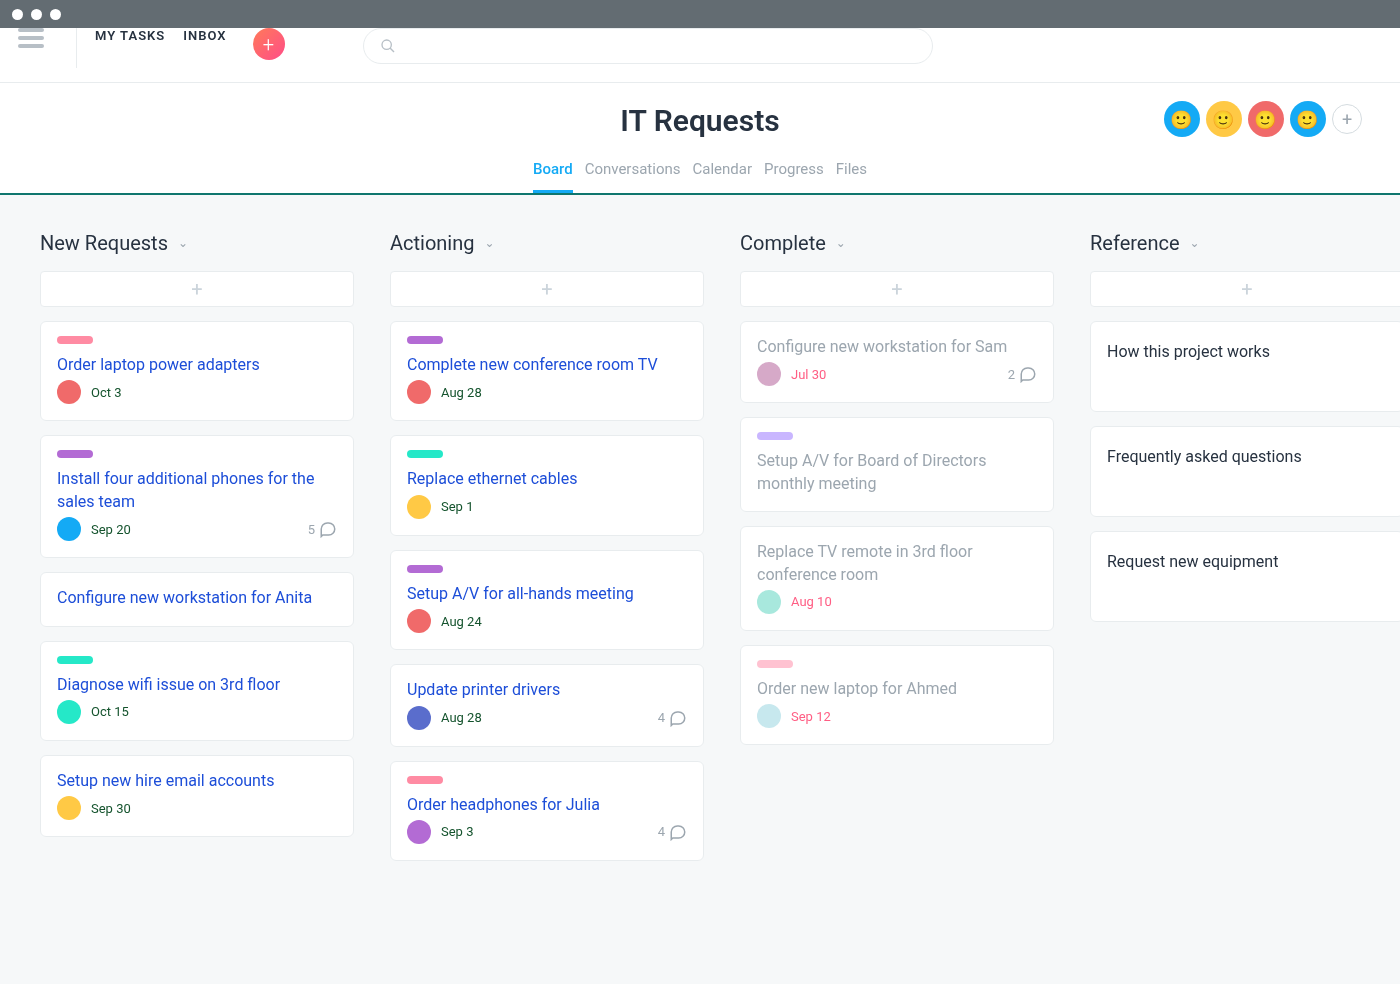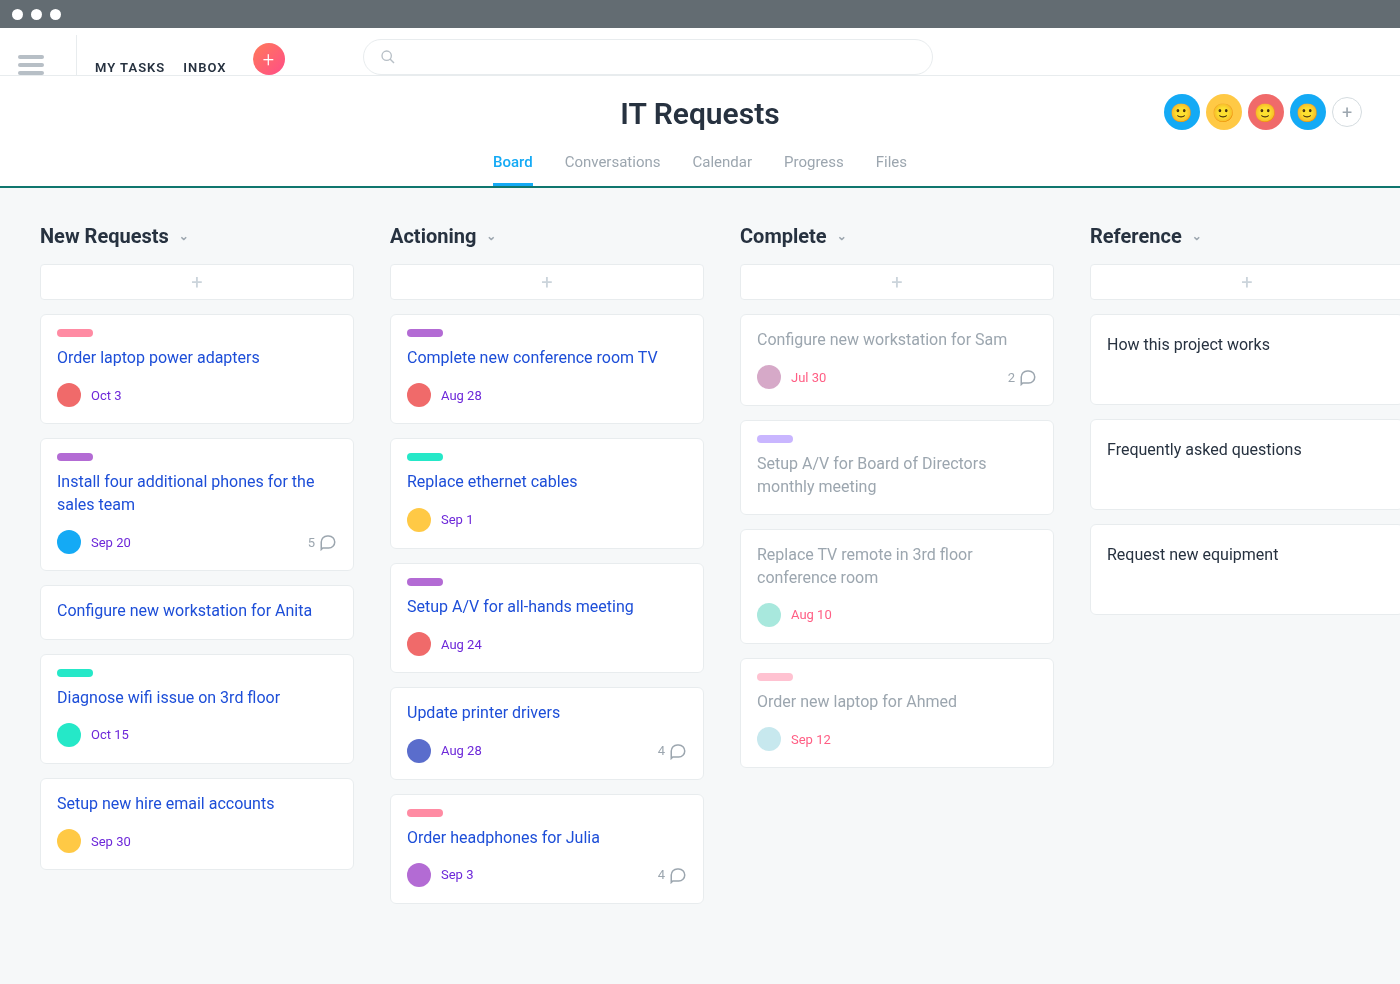--- a/index.html
+++ b/index.html
@@ -19,25 +19,25 @@
     align-items: center;
     padding: 0 12px;
     gap: 8px;
   }
   .traffic-light {
     width: 11px; height: 11px; border-radius: 50%;
     background: #fff;
   }
   
   .topnav {
-    height: 48px;
+    height: 55px;
     background: #fff;
     border-bottom: 1px solid #e8ecee;
     display: flex;
-    align-items: flex-end;
+    align-items: flex-start;
     padding: 0 18px;
     gap: 18px;
   }
   .hamburger {
     width: 26px; height: 20px;
     display: flex; flex-direction: column; justify-content: space-between;
     margin-right: 14px;
   }
   .hamburger span { height: 4px; background: #b7bfc6; border-radius: 2px; }
   .vsep { width: 1px; height: 40px; background: #e8ecee; }
@@ -80,56 +80,56 @@
     width:36px;height:36px;border-radius:50%;
     display:flex;align-items:center;justify-content:center;
     font-size:18px;
   }
   .avatar.sm { width:24px;height:24px;font-size:12px; }
   .add-member {
     width:30px;height:30px;border:1px solid #d5dce0;border-radius:50%;
     color:#9ca6af;font-size:18px;display:flex;align-items:center;justify-content:center;
   }
   .tabs {
-    display:flex; justify-content:center; gap:32px;
+    display:flex; justify-content:center; gap:12px;
     margin-top:22px;
   }
   .tab {
     font-size:15px; color:#9ca6af; padding-bottom:12px;
     border-bottom: 3px solid transparent;
   }
   .tab.active { color:#14aaf5; border-bottom-color:#14aaf5; font-weight:500;}
   
   .board {
     display:flex; gap:36px;
     padding: 36px 40px;
     overflow-x:auto;
     height: calc(984px - 28px - 60px - 110px);
   }
   .column { width: 314px; flex-shrink:0; }
   .col-head {
     display:flex; align-items:center; gap:10px;
-    font-size:20px; font-weight:700; color:#273240;
+    font-size:20px; font-weight:400; color:#273240;
     margin-bottom:16px;
   }
   .col-head .chev { color:#9ca6af; font-size:12px; }
   .add-card {
     height:36px; background:#fff; border:1px solid #e8ecee; border-radius:4px;
     display:flex;align-items:center;justify-content:center;
     color:#cbd4db; font-size:20px; margin-bottom:14px;
   }
   .card {
     background:#fff; border:1px solid #e8ecee; border-radius:6px;
     padding:14px 16px 16px 16px; margin-bottom:14px;
   }
   .card.faded .card-title { color:#9ca6af; }
   .tag { width:36px;height:8px;border-radius:4px;margin-bottom:10px;display:block;}
   .card-title { font-size:16px; color:#1d4ed8; line-height:1.4; }
-  .meta { display:flex;align-items:center;gap:10px;margin-top:14px; }
-  .meta .date { font-size:13px;color:#6d28d9; }
+  .meta { display:flex;align-items:center;gap:10px;margin-top:4px; }
+  .meta .date { font-size:13px;color:#14532d; }
   .meta .date.pink { color:#ff5e84; }
   .comments { margin-left:auto;display:flex;align-items:center;gap:4px;color:#9ca6af;font-size:13px;}
   .comments svg{width:18px;height:18px;}
   .simple-card {
     background:#fff;border:1px solid #e8ecee;border-radius:6px;
     padding:20px 16px 50px 16px;margin-bottom:14px;font-size:16px;color:#273240;
   }
 </style>
 </head>
 <body>

